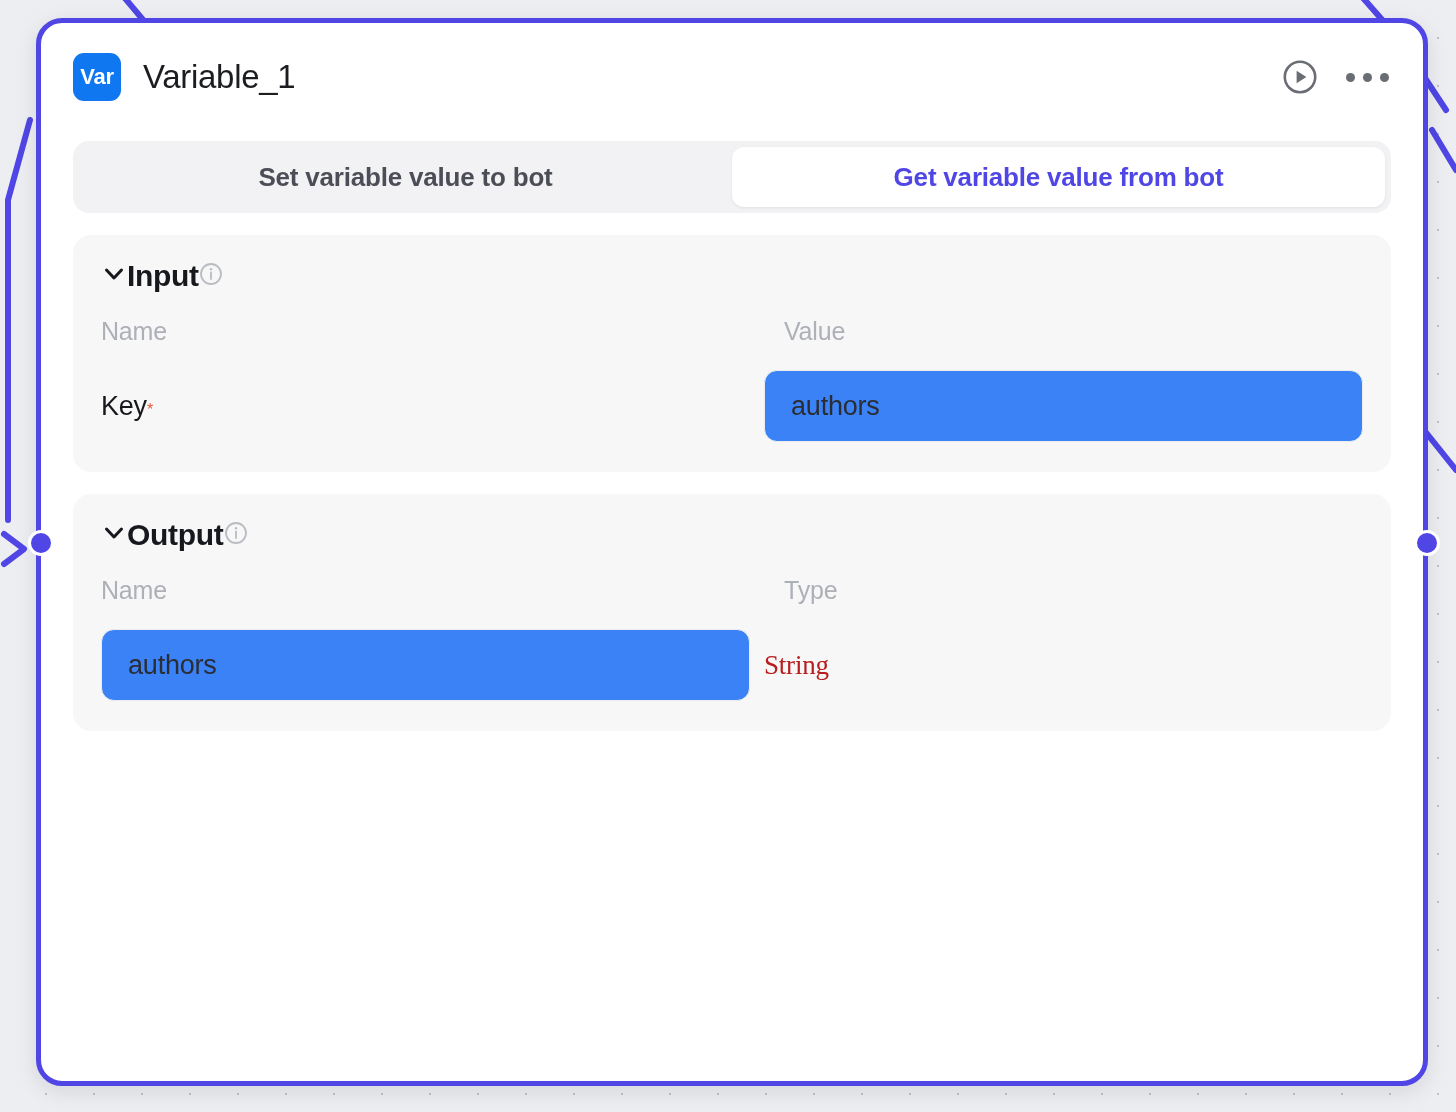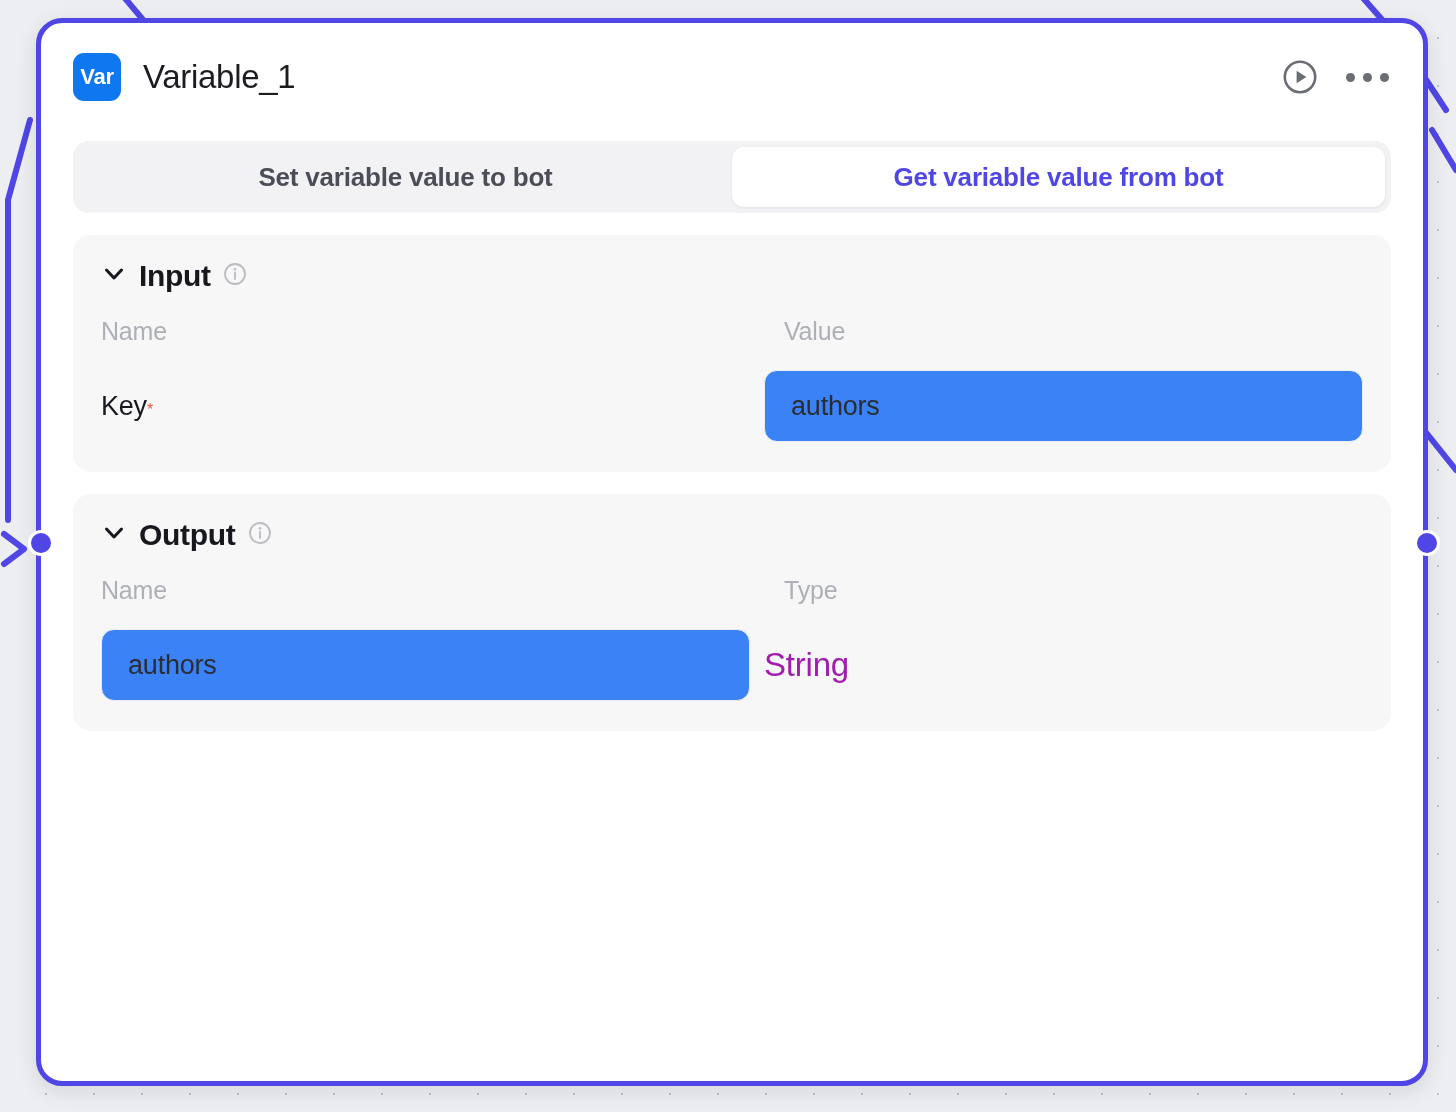--- a/index.html
+++ b/index.html
@@ -164,21 +164,21 @@
   
   .panel {
     margin-top: 22px;
     background: #f7f7f8;
     border-radius: 18px;
     padding: 24px 28px 30px 28px;
   }
   .panel-header {
     display: flex;
     align-items: center;
-    gap: 12px;
+    gap: 0;
     cursor: pointer;
   }
   .chev { display: block; }
   .panel-title {
     font-size: 30px;
     font-weight: bold;
     color: #16181d;
     letter-spacing: -.3px;
   }
   .info-icon { display: block; }
@@ -212,23 +212,24 @@
     display: flex;
     align-items: center;
     padding: 0 26px;
     font-size: 27px;
     color: #2a2d33;
     letter-spacing: -.2px;
     cursor: text;
   }
 
   .type-value {
-    font-size: 33px;
-    color: #a21caf;
-    letter-spacing: -.2px;
+    font-size: 27px;
+    color: #b91c1c;
+    letter-spacing: -.2px;
+    font-family: Liberation Serif, serif;
   }
 
   .row-values { margin-top: 24px; }
 
   
   .handle {
     position: absolute;
     width: 26px; height: 26px;
     border-radius: 50%;
     background: #4f46e5;

